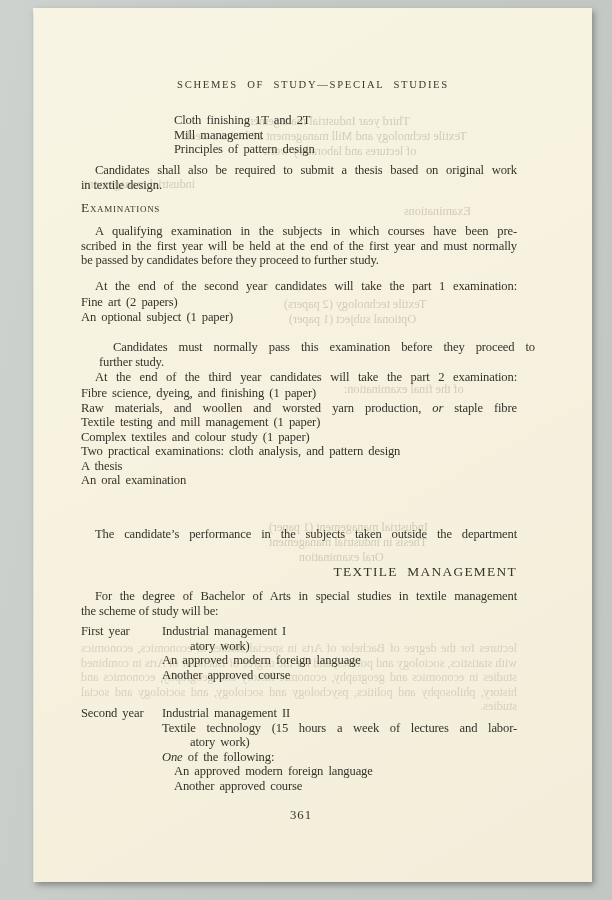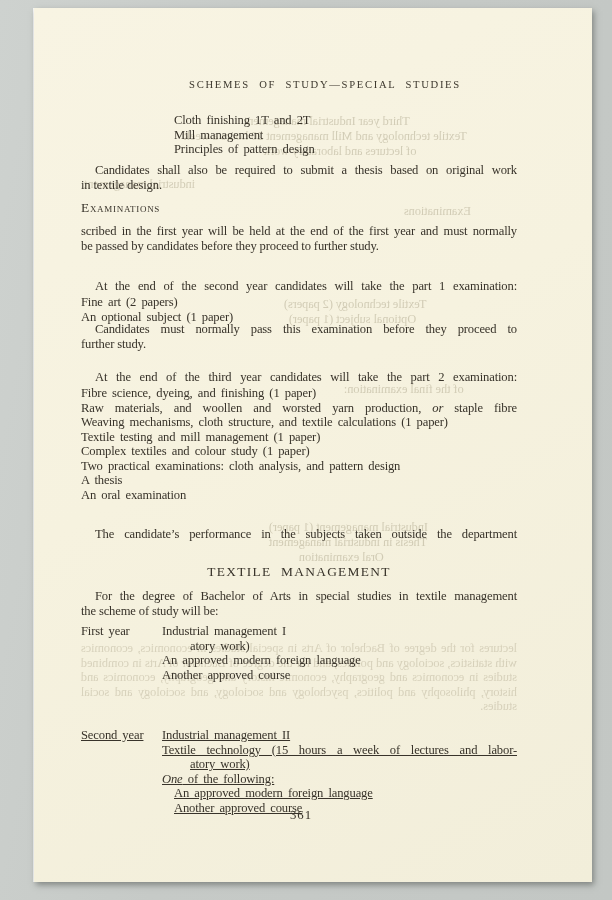--- a/index.html
+++ b/index.html
@@ -20,29 +20,29 @@
   }
   .blk{
     position:absolute;left:47px;width:436px;
     font-size:12.6px;line-height:14.5px;letter-spacing:-.15px;color:#38332a;
   }
   .jl{text-align:justify;text-align-last:justify;text-justify:inter-word;}
   .indent{text-indent:14px;}
   .ws{word-spacing:2.2px;}
   .it{font-style:italic;}
   .running-head{
-    left:12px;width:100%;text-align:center;
+    left:0;width:100%;text-align:center;
     font-size:10.6px;letter-spacing:1.7px;word-spacing:5px;
     color:#3c372d;
   }
   .sc-heading{
     font-variant:small-caps;font-size:13.4px;letter-spacing:.7px;word-spacing:2px;
   }
   .center-heading{
-    text-align:center;font-size:13.4px;letter-spacing:1.3px;word-spacing:5px;
+    text-align:right;font-size:13.4px;letter-spacing:1.3px;word-spacing:5px;
   }
   .hang{padding-left:22px;}
   .year-row{display:flex;}
   .year-label{width:81px;flex:0 0 81px;word-spacing:2.2px;}
   .year-courses{flex:1;}
   .cont-line{padding-left:28px;}
   .sub-opt{padding-left:12px;}
   .pagenum{
     text-align:center;width:440px;font-size:12.8px;letter-spacing:1px;
   }
@@ -85,42 +85,42 @@
     </div>
 
     <div class="blk" style="top:155px;">
       <div class="jl indent">Candidates shall also be required to submit a thesis based on original work</div>
       <div>in textile design.</div>
     </div>
 
     <div class="blk sc-heading" style="top:193px;">Examinations</div>
 
     <div class="blk" style="top:216px;">
+      <div class="jl indent">A qualifying examination in the subjects in which courses have been pre-</div>
       <div class="jl">scribed in the first year will be held at the end of the first year and must normally</div>
       <div>be passed by candidates before they proceed to further study.</div>
     </div>
 
     <div class="blk jl indent" style="top:271px;">At the end of the second year candidates will take the part 1 examination:</div>
 
     <div class="blk ws" style="top:287px;">
       <div>Fine art (2 papers)</div>
       <div>An optional subject (1 paper)</div>
     </div>
 
-    <div class="blk" style="top:314px;">
+    <div class="blk" style="top:332px;margin-left:18px;">
       <div class="jl indent">Candidates must normally pass this examination before they proceed to</div>
       <div>further study.</div>
     </div>
 
     <div class="blk jl indent" style="top:362px;">At the end of the third year candidates will take the part 2 examination:</div>
 
     <div class="blk" style="top:378px;">
       <div class="ws">Fibre science, dyeing, and finishing (1 paper)</div>
       <div class="jl"><span>Raw materials, and woollen and worsted yarn production, </span><span class="it">or</span><span> staple fibre</span></div>
-      <div class="ws">Weaving mechanisms, cloth structure, and textile calculations (1 paper)</div>
       <div class="ws">Textile testing and mill management (1 paper)</div>
       <div class="ws">Complex textiles and colour study (1 paper)</div>
       <div class="ws">Two practical examinations: cloth analysis, and pattern design</div>
       <div class="ws">A thesis</div>
       <div class="ws">An oral examination</div>
     </div>
 
     <div class="blk" style="top:519px;">
       <div class="jl indent">The candidate’s performance in the subjects taken outside the department</div>
     </div>
@@ -135,21 +135,21 @@
     <div class="blk year-row" style="top:616px;">
       <div class="year-label">First year</div>
       <div class="year-courses">
         <div class="ws">Industrial management I</div>
         <div class="ws cont-line">atory work)</div>
         <div class="ws">An approved modern foreign language</div>
         <div class="ws">Another approved course</div>
       </div>
     </div>
 
-    <div class="blk year-row" style="top:720px;text-decoration:underline;">
+    <div class="blk year-row" style="top:698px;">
       <div class="year-label">Second year</div>
       <div class="year-courses">
         <div class="ws">Industrial management II</div>
         <div class="jl">Textile technology (15 hours a week of lectures and labor-</div>
         <div class="ws cont-line">atory work)</div>
         <div class="ws"><span class="it">One</span><span> of the following:</span></div>
         <div class="ws sub-opt">An approved modern foreign language</div>
         <div class="ws sub-opt">Another approved course</div>
       </div>
     </div>

